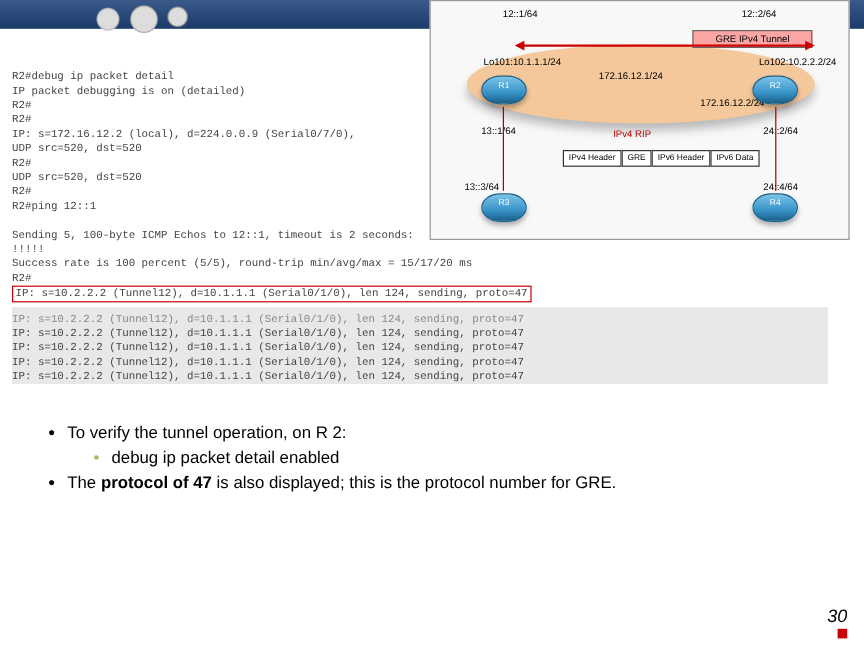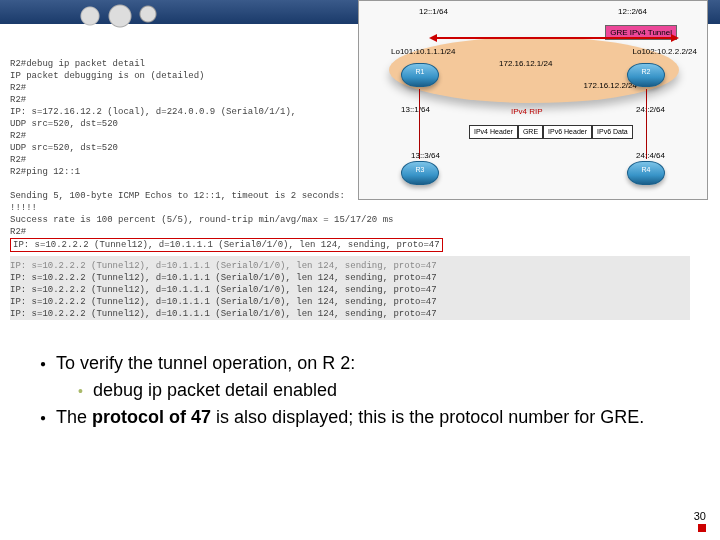--- a/index.html
+++ b/index.html
@@ -5,35 +5,35 @@
 * { margin: 0; padding: 0; box-sizing: border-box; }
 body { width: 720px; height: 540px; background: #fff; font-family: Arial, sans-serif; position: relative; overflow: hidden; }
 .topbar { position: absolute; top: 0; left: 0; width: 100%; height: 24px; background: linear-gradient(180deg,#3a5a8a,#1a3a6a); }
 .topbar-gears { position: absolute; top: 0; left: 70px; width: 90px; height: 32px; background: radial-gradient(circle at 20px 16px,#ddd 8px,#bbb 9px,transparent 10px),radial-gradient(circle at 50px 16px,#ddd 10px,#aaa 11px,transparent 12px),radial-gradient(circle at 78px 14px,#ddd 7px,#999 8px,transparent 9px); }
 .diagram { position: absolute; top: 0; right: 12px; width: 350px; height: 200px; background: #f8f8f8; border: 1px solid #999; }
 .ellipse { position: absolute; top: 36px; left: 30px; width: 290px; height: 66px; border-radius: 50%; background: #f4c89a; box-shadow: 0 6px 8px rgba(0,0,0,.25); }
 .label { position: absolute; font-size: 8px; color: #000; white-space: nowrap; }
 .label.red { color: #b00; }
 .router { position: absolute; width: 38px; height: 24px; border-radius: 50% / 60%; background: linear-gradient(180deg,#7cc3e8,#3894c8 60%,#1a5f8a); border: 1px solid #1a5f8a; box-shadow: 0 3px 4px rgba(0,0,0,.3); }
 .router::after { content: attr(data-lbl); position: absolute; top: 4px; left: 0; right: 0; text-align: center; font-size: 7px; color: #fff; }
-.tunbox { position: absolute; top: 24px; right: 30px; padding: 2px 4px; font-size: 8px; background: #ec4899; border: 1px solid #666; margin-left: 23px; }
+.tunbox { position: absolute; top: 24px; right: 30px; padding: 2px 18px; font-size: 8px; background: #fca5a5; border: 1px solid #666; margin-left: 23px; }
 .redline { position: absolute; top: 30px; left: 70px; width: 250px; height: 14px; }
 .redline svg { width: 100%; height: 100%; }
 .packet { position: absolute; top: 124px; left: 110px; display: flex; }
 .packet div { border: 1px solid #333; padding: 2px 4px; font-size: 7px; background: #fff; line-height: 1.1; text-align: center; }
 .terminal { position: absolute; top: 40px; left: 10px; width: 680px; font-family: "Courier New", monospace; font-size: 9px; line-height: 12px; color: #444; margin-top: 18px; }
 .terminal .hl { border: 1px solid #c00; padding: 0 2px; display: inline-block; }
 .terminal .shade { background: rgba(180,180,180,.3); margin-top: 4px; padding-top: 4px; }
 .terminal .faded { color: #888; }
-.bullets { position: absolute; top: 350px; left: 40px; right: 30px; font-size: 18px; line-height: 1.5; }
+.bullets { position: absolute; top: 350px; left: 40px; right: 30px; font-size: 14px; line-height: 1.5; }
 .bullets ul { list-style: none; }
 .bullets .b1::before { content: "\25CF"; color: #000; margin-right: 10px; font-size: 10px; position: relative; top: -2px; }
 .bullets .b2 { margin-left: 38px; }
 .bullets .b2::before { content: "\2022"; color: #a9b96a; margin-right: 10px; font-size: 14px; }
-.pgnum { position: absolute; bottom: 8px; right: 14px; font-size: 11px; text-align: center; }
+.pgnum { position: absolute; bottom: 8px; right: 14px; font-size: 15px; text-align: center; font-style: italic; }
 .dot { width: 8px; height: 8px; background: #c00; border-radius: 0; margin-left: auto; margin-top: 2px; }
 .vline { position: absolute; width: 1px; background: #a00; }
 </style>
 </head>
 <body>
 
 <div class="topbar"></div>
 <div class="topbar-gears"></div>
 
 <div class="diagram">
@@ -41,52 +41,52 @@
   <div class="label" style="top:6px;left:60px">12::1/64</div>
   <div class="label" style="top:6px;right:60px">12::2/64</div>
   <div class="tunbox">GRE IPv4 Tunnel</div>
   <div class="redline">
     <svg viewBox="0 0 250 14">
         <line x1="2" y1="7" x2="244" y2="7" stroke="#c00" stroke-width="2"></line>
         <polygon points="0,7 8,3 8,11" fill="#c00"></polygon>
         <polygon points="250,7 242,3 242,11" fill="#c00"></polygon>
       </svg>
   </div>
-  <div class="label" style="top:46px;left:32px">Lo101:10.1.1.1/24</div>
+  <div class="label" style="top:46px;left:44px">Lo101:10.1.1.1/24</div>
   <div class="label" style="top:46px;right:10px">Lo102:10.2.2.2/24</div>
   <div class="label" style="top:58px;left:140px">172.16.12.1/24</div>
   <div class="label" style="top:80px;right:70px">172.16.12.2/24</div>
   <div class="router" style="top:62px;left:42px" data-lbl="R1"></div>
   <div class="router" style="top:62px;right:42px" data-lbl="R2"></div>
   <div class="label red" style="top:106px;left:152px">IPv4 RIP</div>
   <div class="label" style="top:104px;left:42px">13::1/64</div>
   <div class="label" style="top:104px;right:42px">24::2/64</div>
   <div class="vline" style="top:88px;left:60px;height:70px"></div>
   <div class="vline" style="top:88px;right:60px;height:70px"></div>
   <div class="packet">
     <div>IPv4
 Header</div>
     <div>GRE</div>
     <div>IPv6
 Header</div>
     <div>IPv6 Data</div>
   </div>
-  <div class="label" style="top:150px;left:52px">13::3/64</div>
+  <div class="label" style="top:150px;left:28px">13::3/64</div>
   <div class="label" style="top:150px;right:42px">24::4/64</div>
   <div class="router" style="top:160px;left:42px" data-lbl="R3"></div>
   <div class="router" style="top:160px;right:42px" data-lbl="R4"></div>
 </div>
 
 <div class="terminal">
   <div id="tlines">
       <div>R2#debug ip packet detail</div>
       <div>IP packet debugging is on (detailed)</div>
       <div>R2#</div>
       <div>R2#</div>
-      <div>IP: s=172.16.12.2 (local), d=224.0.0.9 (Serial0/1/1),</div>
+      <div>IP: s=172.16.12.2 (local), d=224.0.0.9 (Serial0/7/0),</div>
       <div>    UDP src=520, dst=520</div>
       <div>R2#</div>
       <div>    UDP src=520, dst=520</div>
       <div>R2#</div>
       <div>R2#ping 12::1</div>
       <div>&nbsp;</div>
       <div>Sending 5, 100-byte ICMP Echos to 12::1, timeout is 2 seconds:</div>
       <div>!!!!!</div>
       <div>Success rate is 100 percent (5/5), round-trip min/avg/max = 15/17/20 ms</div>
       <div>R2#</div>

